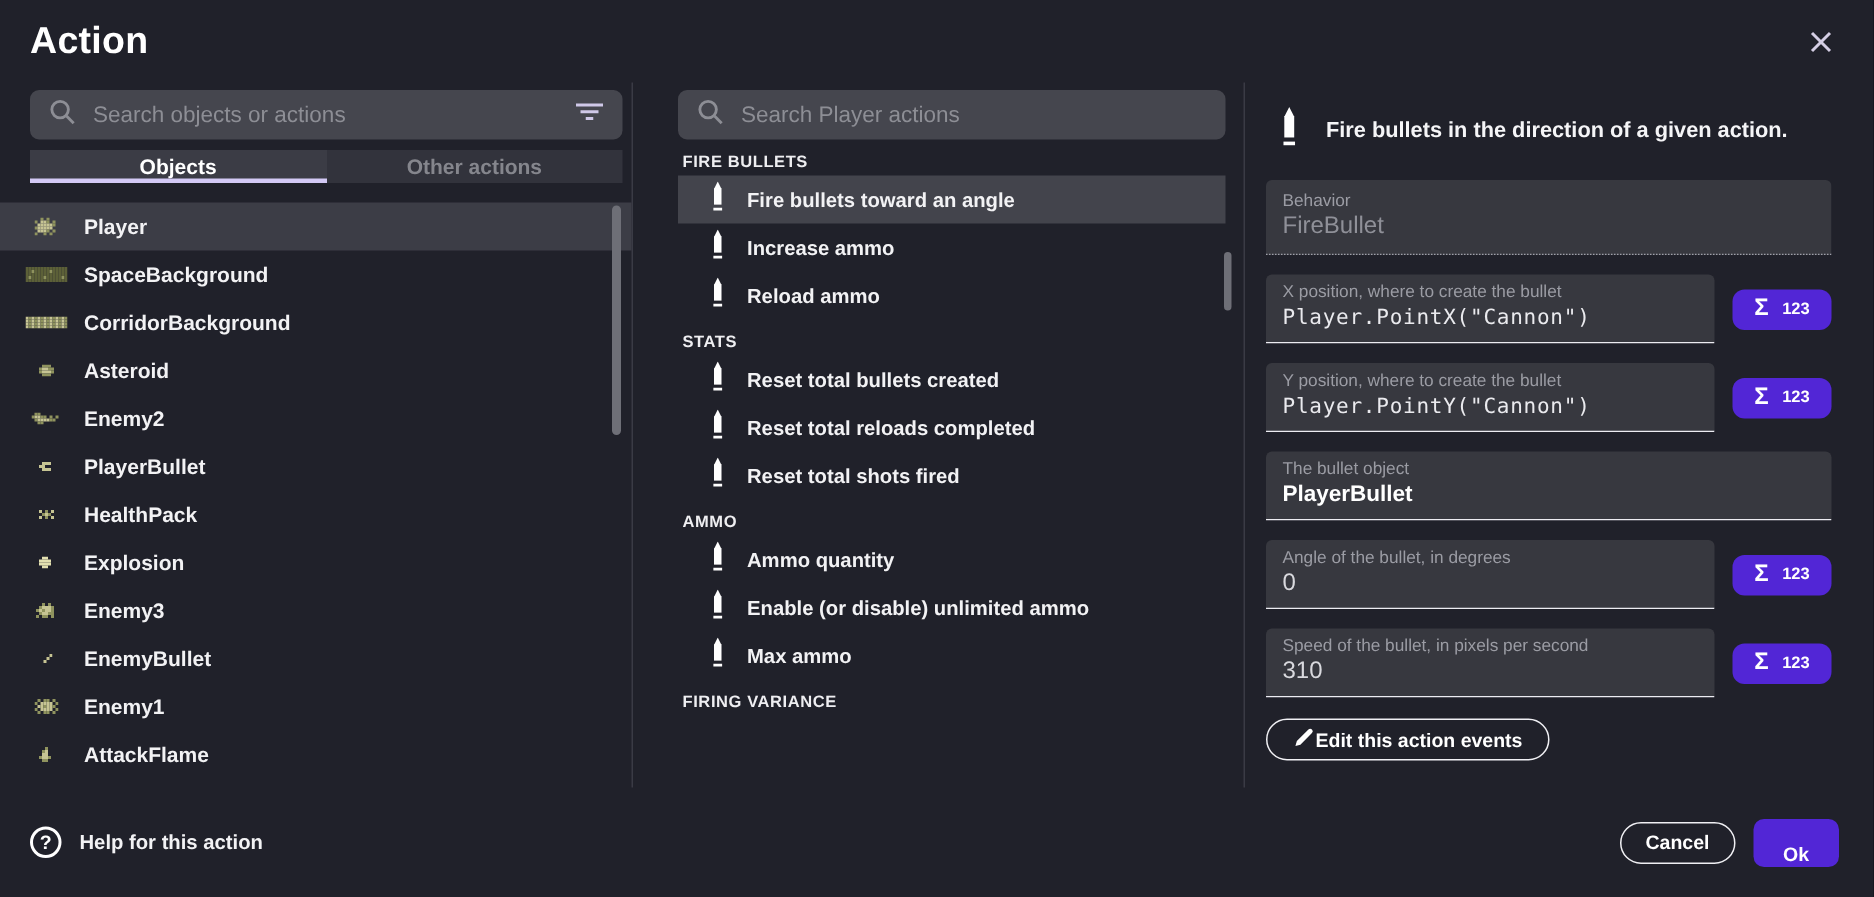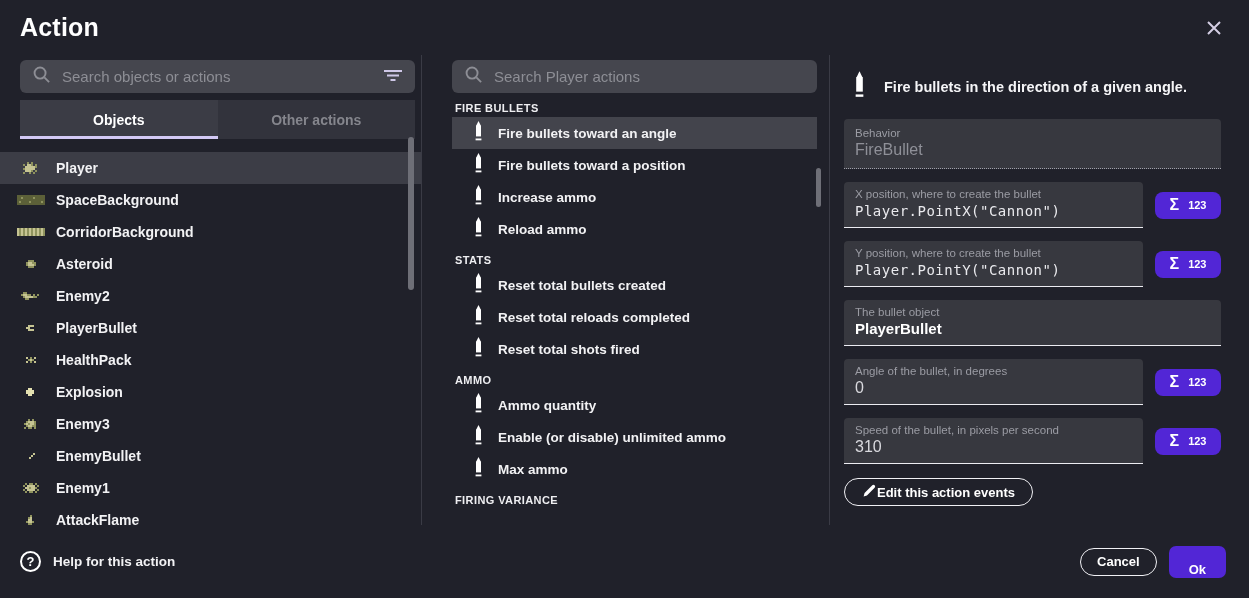--- a/index.html
+++ b/index.html
@@ -17,21 +17,21 @@
   .col-mid{width:409px;border-left:1px solid #3a3b45;border-right:1px solid #3a3b45;position:relative;overflow:hidden;padding-top:5px;padding-left:21px;}
   .col-right{width:419px;padding:6px 28px 0 14px;}
 
   
   .search{height:33px;background:#45464e;border-radius:6px;display:flex;align-items:center;padding:0 12px;gap:11px;}
   .col-left .search{margin:0 6px 0 20px;width:395px;}
   .col-mid .search{margin:0 12px 0 9px;}
   .search .ph{flex:1;font-size:15px;color:#8d8e95;white-space:nowrap;overflow:hidden;}
 
   
-  .tabs{display:flex;margin:7px 6px 0 20px;width:395px;height:39px;background:#32333c;}
+  .tabs{display:flex;margin:7px 6px 0 20px;width:395px;height:22px;background:#32333c;}
   .tab{flex:1;display:flex;align-items:center;justify-content:center;font-size:14px;font-weight:bold;color:#85868d;cursor:pointer;position:relative;}
   .tab.active{color:#ffffff;background:#3b3c45;}
   .tab.active::after{content:"";position:absolute;left:0;right:0;bottom:0;height:3px;background:#d3c9f5;}
 
   
   .obj-list{margin-top:13px;}
   .obj-row{height:32px;display:flex;align-items:center;padding-left:16px;gap:10px;cursor:pointer;}
   .obj-row.selected{background:#3c3d46;}
   .obj-ico{width:30px;display:flex;align-items:center;justify-content:center;}
   .obj-name{font-size:14px;font-weight:bold;color:#f2f2f4;}
@@ -495,28 +495,20 @@
                 <rect x="1.5" y="21" width="7" height="2.2" fill="#fff"></rect>
               </svg></span>
             <span class="act-label">Fire bullets toward an angle</span>
           </div>
           <div class="act-row">
             <span><svg width="9" height="20" viewBox="0 0 10 24">
                 <path d="M5 0 L8 6 L2 6 Z" fill="#fff"></path>
                 <rect x="2" y="5.5" width="6" height="13" fill="#fff"></rect>
                 <rect x="1.5" y="21" width="7" height="2.2" fill="#fff"></rect>
               </svg></span>
-            <span class="act-label">Fire bullets toward a position</span>
-          </div>
-          <div class="act-row">
-            <span><svg width="9" height="20" viewBox="0 0 10 24">
-                <path d="M5 0 L8 6 L2 6 Z" fill="#fff"></path>
-                <rect x="2" y="5.5" width="6" height="13" fill="#fff"></rect>
-                <rect x="1.5" y="21" width="7" height="2.2" fill="#fff"></rect>
-              </svg></span>
             <span class="act-label">Increase ammo</span>
           </div>
           <div class="act-row">
             <span><svg width="9" height="20" viewBox="0 0 10 24">
                 <path d="M5 0 L8 6 L2 6 Z" fill="#fff"></path>
                 <rect x="2" y="5.5" width="6" height="13" fill="#fff"></rect>
                 <rect x="1.5" y="21" width="7" height="2.2" fill="#fff"></rect>
               </svg></span>
             <span class="act-label">Reload ammo</span>
           </div>
@@ -577,21 +569,21 @@
 
     <div class="col-right">
       <div class="desc-row">
         <span>
           <svg width="11" height="27" viewBox="0 0 10 24">
               <path d="M5 0 L8 6 L2 6 Z" fill="#fff"></path>
               <rect x="2" y="5.5" width="6" height="13" fill="#fff"></rect>
               <rect x="1.5" y="21" width="7" height="2.2" fill="#fff"></rect>
             </svg>
         </span>
-        <span class="desc-text">Fire bullets in the direction of a given angle.</span>
+        <span class="desc-text">Fire bullets in the direction of a given action.</span>
       </div>
       <div id="fieldList">
           <div class="field-row">
             <div class="field disabled"><span class="f-label">Behavior</span><span class="val-text">FireBullet</span></div>
           </div>
           <div class="field-row">
             <div class="field"><span class="f-label">X position, where to create the bullet</span><span class="val-expr">Player.PointX("Cannon")</span></div>
             <button class="sigma-btn">
               <span class="sigma-s">Σ</span>
               <span class="sigma-123">123</span>

